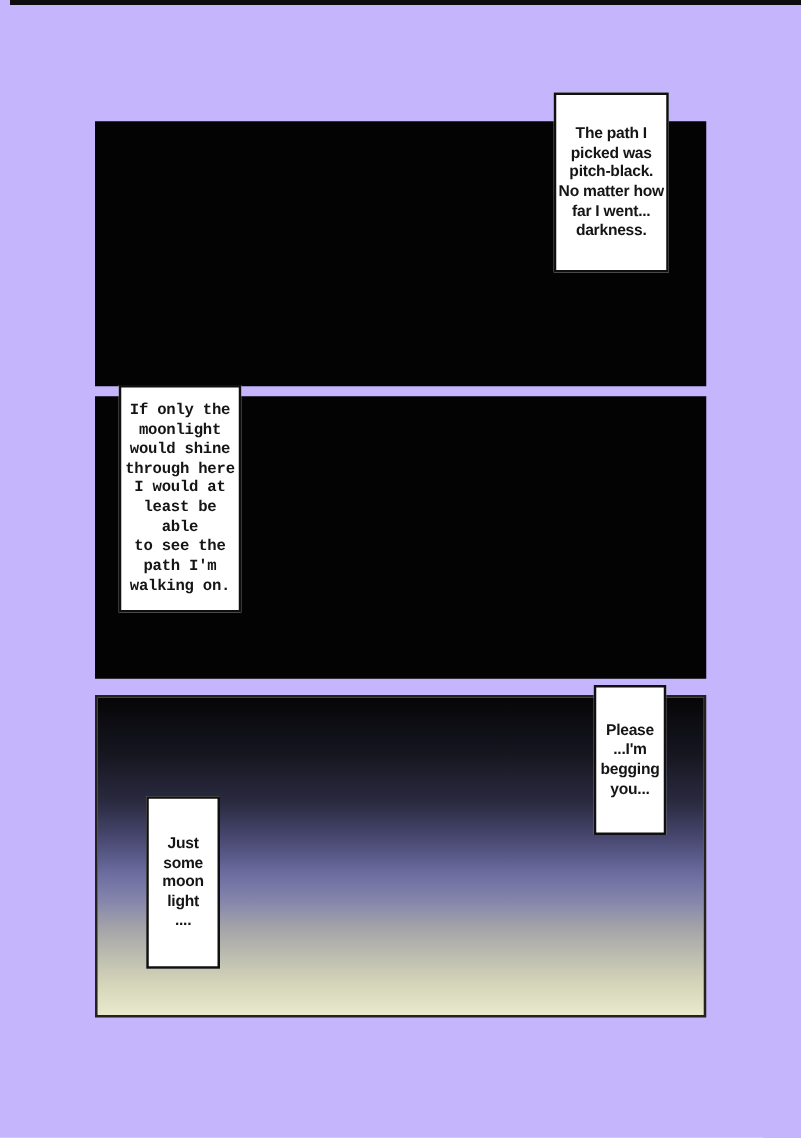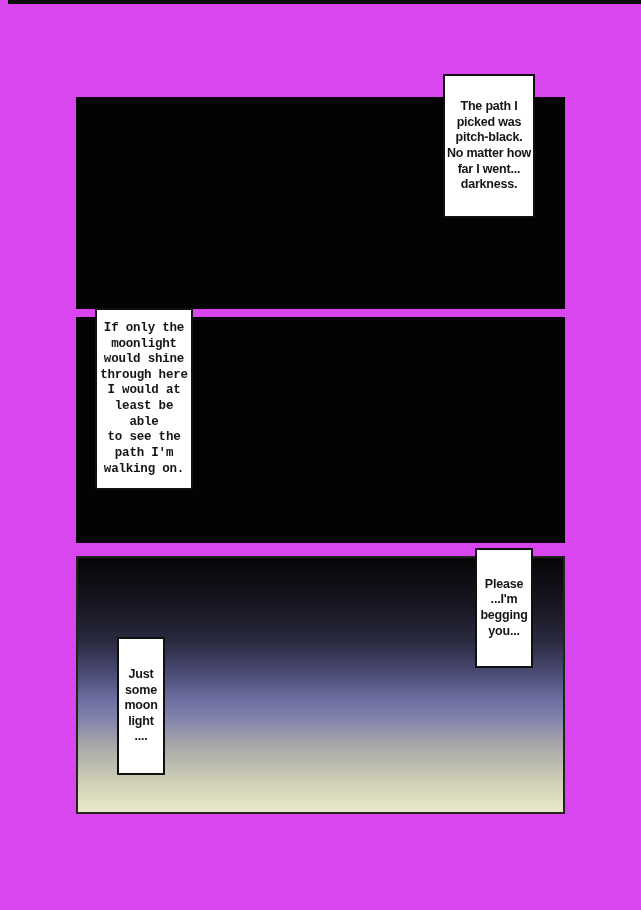--- a/index.html
+++ b/index.html
@@ -62,26 +62,26 @@
     line-height: 1.25;
     letter-spacing: -0.2px;
   }
   .caption .cap-text {
     white-space: pre-line;
     width: 100%;
   }
   .c1 { left: 443px; top: 74px;  width: 92px; height: 144px; }
   .c2 { left: 95px;  top: 308px; width: 98px; height: 182px; font-family: Liberation Mono, monospace; }
   .c3 { left: 475px; top: 548px; width: 58px; height: 120px; text-align: center; }
-  .c4 { left: 117px; top: 637px; width: 48px; height: 138px; }
+  .c4 { left: 117px; top: 637px; width: 59px; height: 138px; }
 </style>
 </head>
 <body>
 
-<div class="page" style="background: #d946ef;">
+<div class="page" style="background: #c4b5fd;">
 
   <div class="top-bar" style="background: rgb(12, 12, 12);"></div>
 
   <div class="panel panel1" style="background: rgb(3, 3, 3);"></div>
 
   <div class="panel panel2" style="background: rgb(3, 3, 3);"></div>
 
   <div class="panel panel3" style="background: linear-gradient(rgb(6, 6, 8) 0%, rgb(21, 21, 31) 17%, rgb(42, 42, 64) 33%, rgb(74, 74, 116) 45%, rgb(110, 110, 162) 56%, rgb(133, 133, 172) 64%, rgb(165, 165, 168) 73%, rgb(210, 210, 184) 89%, rgb(233, 233, 204) 100%); border-color: rgb(35, 35, 27);"></div>
 
   <div class="caption c1">

